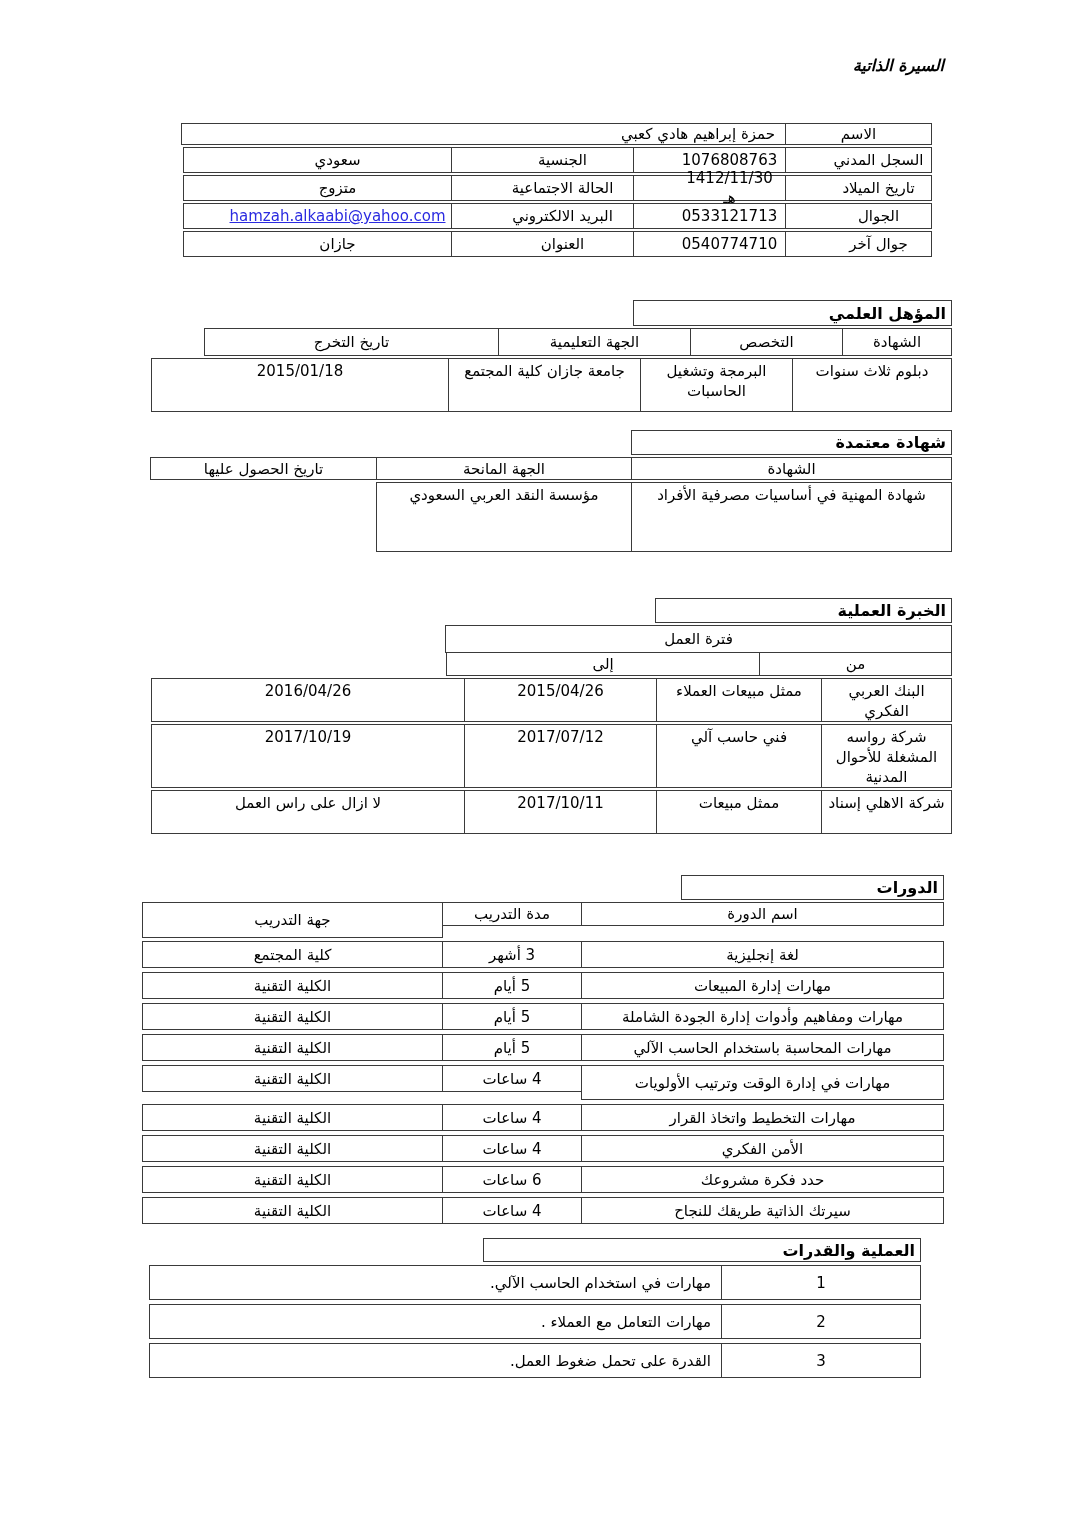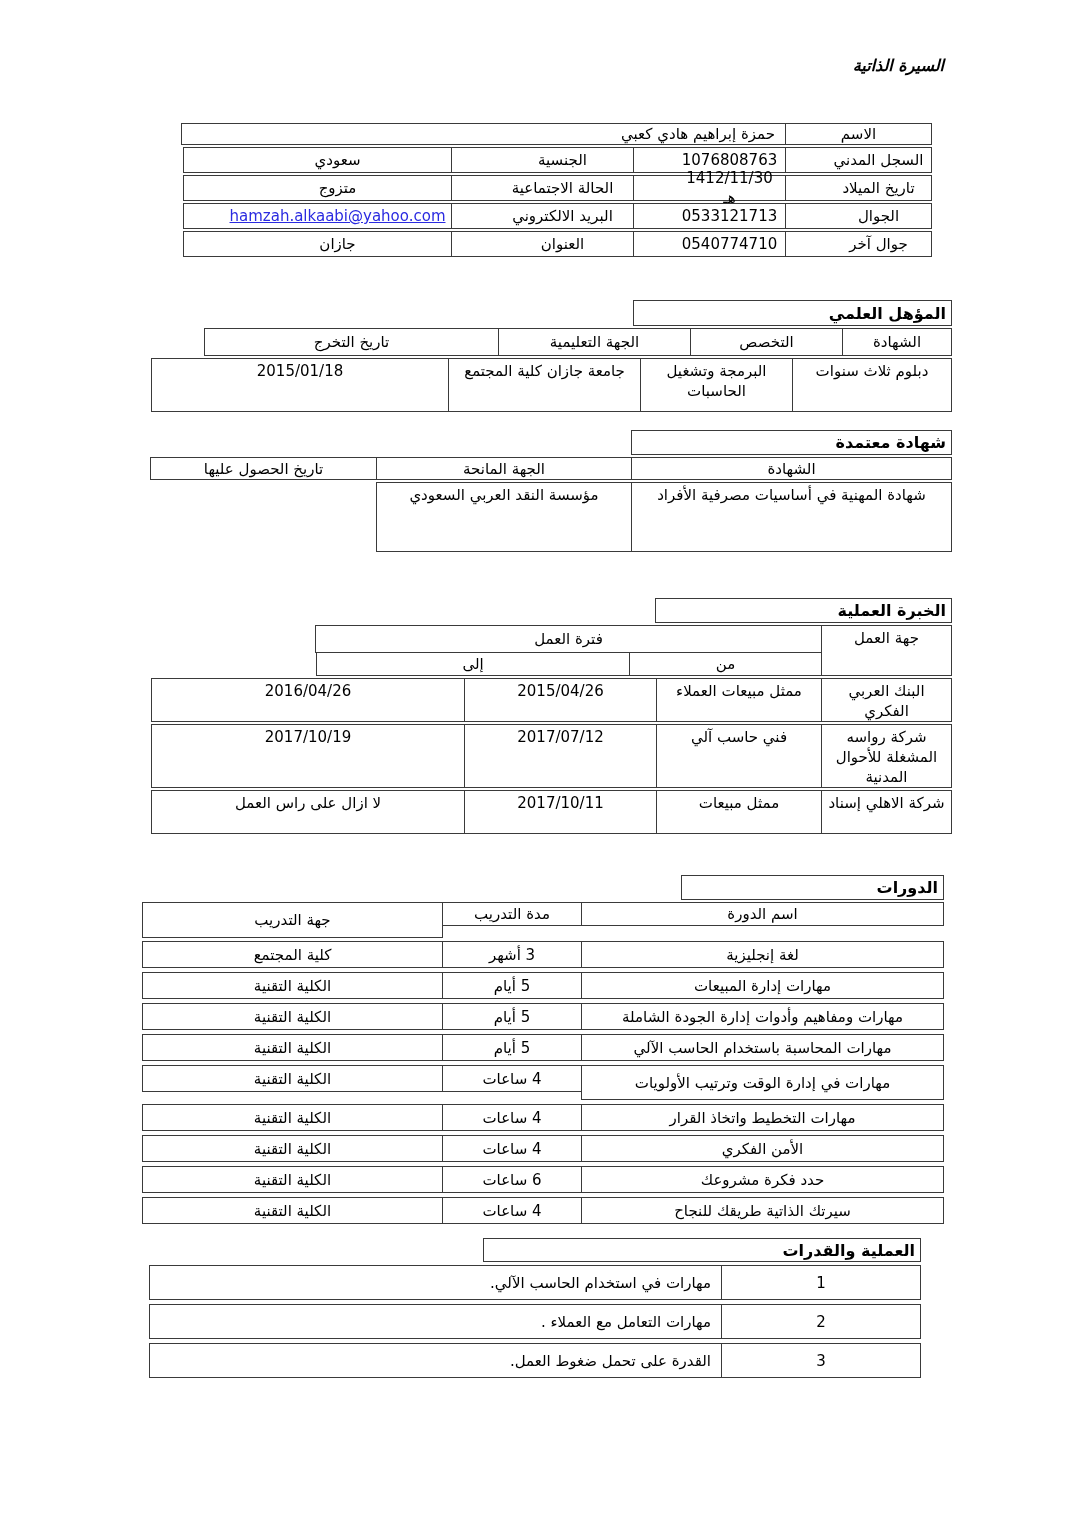--- a/index.html
+++ b/index.html
@@ -143,21 +143,20 @@
     </div>
     <div class="row">
       <div class="c ct-1 vtop" style="min-height:70px;">شهادة المهنية في أساسيات مصرفية الأفراد</div>
       <div class="c ct-2 vtop" style="min-height:70px;">مؤسسة النقد العربي السعودي</div>
     </div>
   </section>
 
   <section class="sec" style="top:598px; right:114px;">
     <div class="hbox" style="width:297px; height:25px;">الخبرة العملية</div>
     <div class="row">
-      <div class="c x-1 vtop" style="height:51px;">جهة العمل</div>
       <div class="x-stack">
         <div class="c" style="height:28px;">فترة العمل</div>
         <div class="subrow">
           <div class="c x-3" style="height:24px;">من</div>
           <div class="c x-4" style="height:24px;">إلى</div>
         </div>
       </div>
     </div>
     <div class="row">
       <div class="c x-1 vtop" style="min-height:44px;">البنك العربي الفكري</div>

